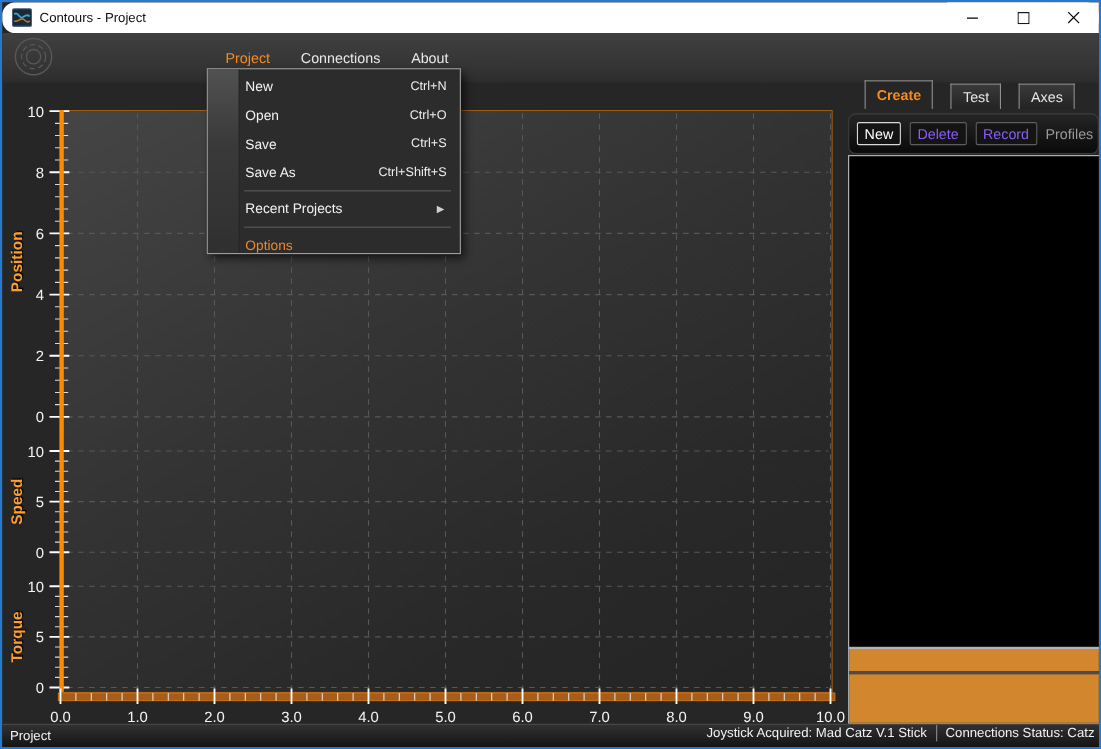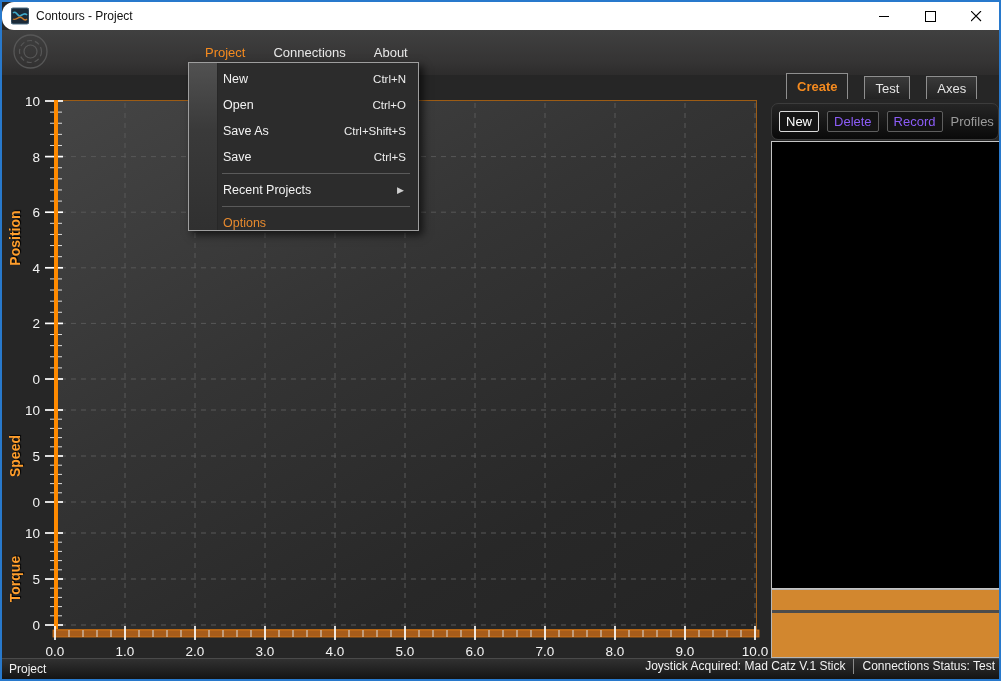--- a/index.html
+++ b/index.html
@@ -299,43 +299,43 @@
     <div class="orange-bar-top"></div>
     <div class="orange-divider"></div>
     <div class="orange-bar-bottom"></div>
   </div>
 
   <div class="statusbar">
     <span class="status-left status-item">Project</span>
     <span class="status-right">
       <span class="status-item">Joystick Acquired: Mad Catz V.1 Stick</span>
       <span class="status-sep"></span>
-      <span class="status-item last">Connections Status: Test</span>
+      <span class="status-item last">Connections Status: Catz</span>
     </span>
   </div>
 
   <div class="menu-popup">
     <div class="menu-gutter"></div>
     <div id="menu-items">
         <div class="menu-item">
           <span class="menu-item-label">New</span>
           <span class="menu-shortcut">Ctrl+N</span>
         </div>
         <div class="menu-item">
           <span class="menu-item-label">Open</span>
           <span class="menu-shortcut">Ctrl+O</span>
         </div>
         <div class="menu-item">
+          <span class="menu-item-label">Save</span>
+          <span class="menu-shortcut">Ctrl+S</span>
+        </div>
+        <div class="menu-item">
           <span class="menu-item-label">Save As</span>
           <span class="menu-shortcut">Ctrl+Shift+S</span>
         </div>
-        <div class="menu-item">
-          <span class="menu-item-label">Save</span>
-          <span class="menu-shortcut">Ctrl+S</span>
-        </div>
         <div class="menu-separator"></div>
         <div class="menu-item">
           <span class="menu-item-label">Recent Projects</span>
           <span class="menu-sub-arrow">▶</span>
         </div>
         <div class="menu-separator"></div>
         <div class="menu-item">
           <span class="menu-item-label accent">Options</span>
         </div>
       </div>

